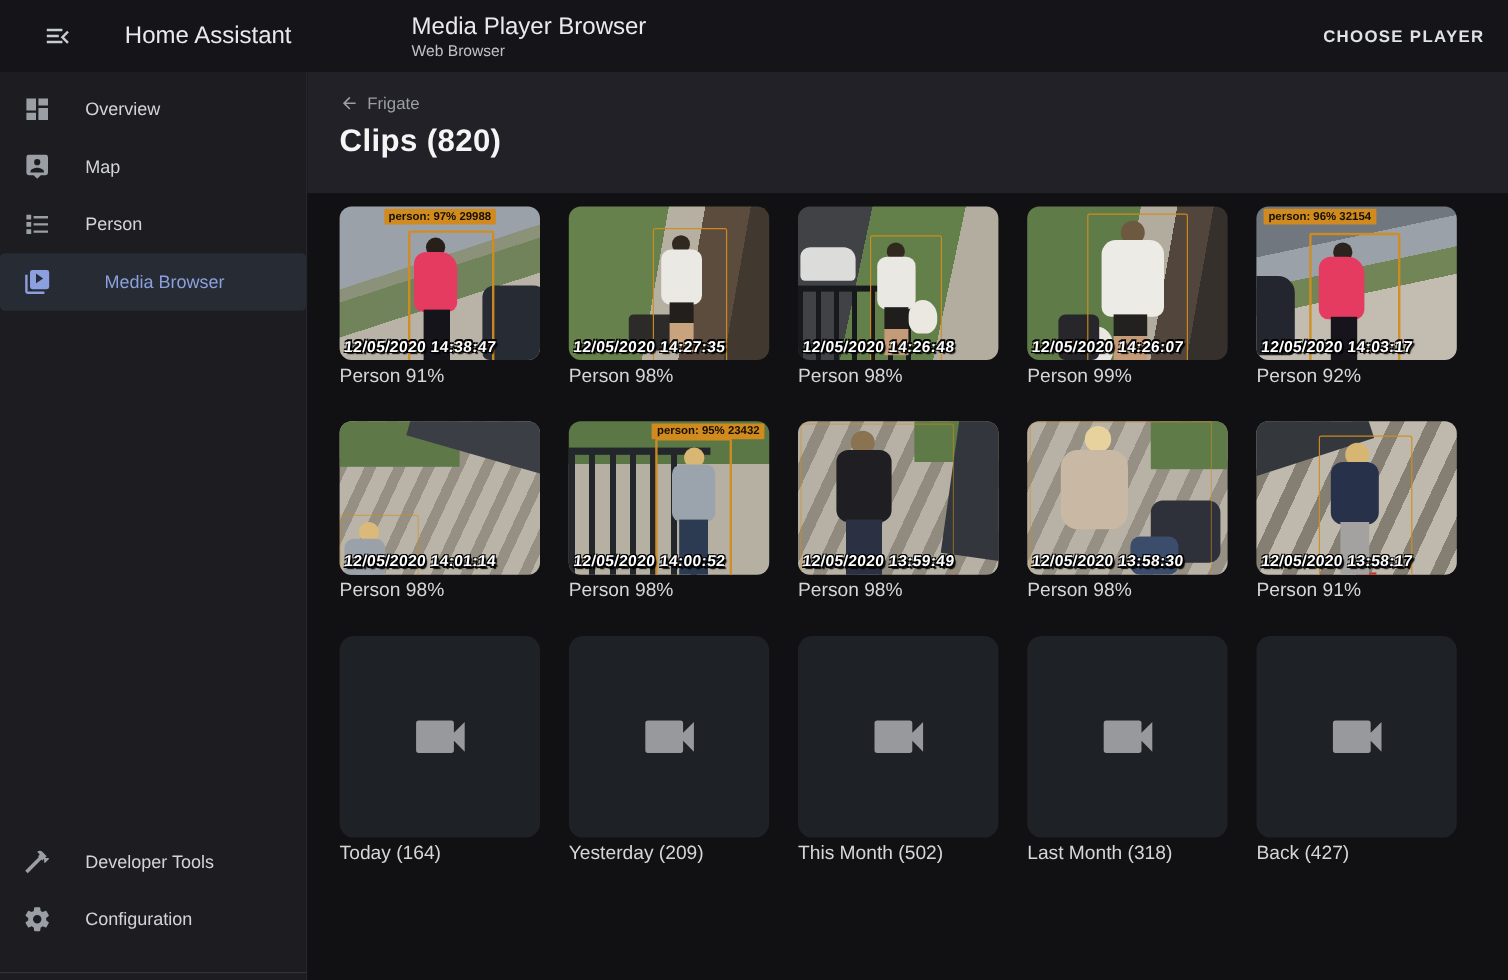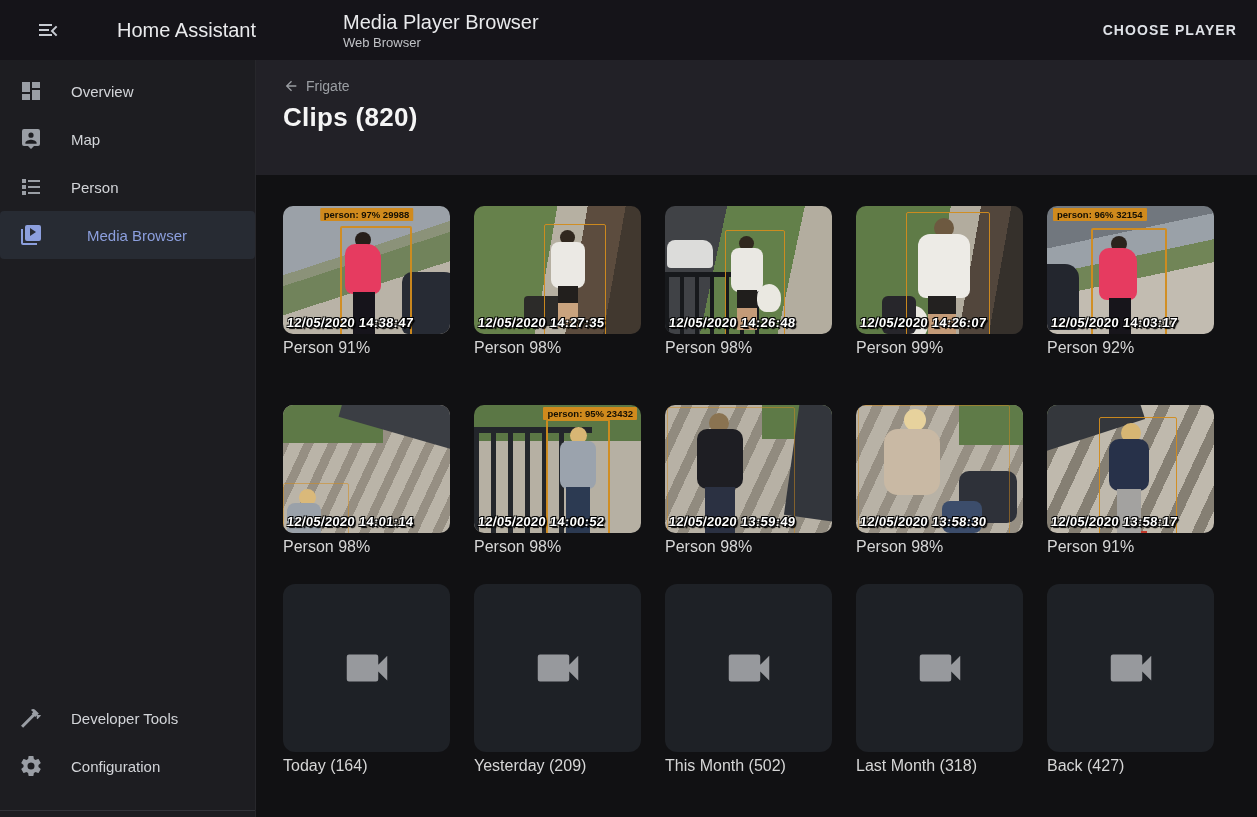--- a/index.html
+++ b/index.html
@@ -4,21 +4,21 @@
 <style>
   html,body{margin:0;padding:0;background:#111113;}
   body{width:1257px;height:817px;overflow:hidden;font-family:"Liberation Sans",sans-serif;
        -webkit-font-smoothing:antialiased;color:#e1e1e1;}
   .app{position:relative;width:1257px;height:817px;}
 
   
   .topbar{position:absolute;top:0;left:0;right:0;height:60px;background:#151419;
           display:flex;align-items:center;z-index:5;}
   .topbar-left{width:256px;flex:0 0 256px;display:flex;align-items:center;
-               padding-left:36px;box-sizing:border-box;justify-content:space-between;}
+               padding-left:36px;box-sizing:border-box;}
   .menu-btn{background:none;border:none;padding:0;margin:0 44px 0 0;cursor:pointer;
             width:24px;height:24px;color:#c7cbd2;display:flex;align-items:center;}
   .menu-btn svg{width:24px;height:24px;fill:currentColor;}
   .ha-name{font-size:20px;color:#e9eaec;white-space:nowrap;}
   .topbar-main{flex:1;padding-left:87px;display:flex;flex-direction:column;justify-content:center;}
   .tb-title{font-size:20px;color:#e9eaec;line-height:24px;}
   .tb-sub{font-size:13px;color:#c0c2c6;line-height:17px;}
   .choose-player{background:none;border:none;color:#dfe2e7;cursor:pointer;
                  font-family:"Liberation Sans",sans-serif;font-size:14px;font-weight:600;
                  letter-spacing:1.1px;margin-right:12px;padding:10px 8px;white-space:nowrap;}
@@ -37,31 +37,31 @@
   .nav-item.selected .nlabel{color:var(--accent);}
   .spacer{flex:1;}
   .divider{height:1px;background:#323339;margin:20px 0 6px 0;}
   .avatar{width:32px;height:32px;border-radius:50%;background:var(--avatar);
           color:#1b1c20;font-size:15px;font-weight:500;display:flex;align-items:center;
           justify-content:center;flex:0 0 32px;margin-left:-4px;}
   .nav-item .nlabel.after-avatar{margin-left:43px;}
 
   
   .main{position:absolute;top:60px;left:256px;right:0;bottom:0;background:#111113;overflow:hidden;}
-  .main-header{height:115px;background:#222127;padding:18px 0 0 27px;box-sizing:border-box;}
+  .main-header{height:101px;background:#222127;padding:18px 0 0 27px;box-sizing:border-box;}
   .breadcrumb{display:flex;align-items:center;gap:7px;color:#9b9ea3;font-size:14px;
               cursor:pointer;width:max-content;}
   .breadcrumb svg{width:16px;height:16px;fill:currentColor;}
   .page-heading{margin:8px 0 11px 0;font-size:26px;font-weight:700;color:#f5f5f5;letter-spacing:.3px;}
 
   .grid{padding:11px 0 0 27px;display:grid;grid-template-columns:repeat(5,167px);
         column-gap:24px;row-gap:28px;}
   .card{margin:0;cursor:pointer;}
   .thumb{width:167px;height:128px;border-radius:10px;position:relative;overflow:hidden;
-         background:#3a3a3e;margin-top:20px;}
+         background:#3a3a3e;}
   .caption{margin-top:5px;font-size:16px;line-height:18px;color:#d6d6d6;}
 
   .layer,.ph,.pt,.pl,.x1,.x2,.bbox,.chip,.ts{position:absolute;}
   .l1,.l2,.x1,.x2{display:none;}
   .ph{border-radius:50%;}
   .bbox{border:2px solid rgba(210,140,30,.95);border-radius:2px;}
   .chip{top:2px;background:var(--chip);color:#151004;font-size:9.5px;font-weight:700;
         padding:1px 4px;white-space:nowrap;border-radius:1px;}
   .ts{left:4px;bottom:4px;color:#fff;font-size:13px;font-weight:800;white-space:nowrap;
       transform:skewX(-6deg);letter-spacing:.3px;

